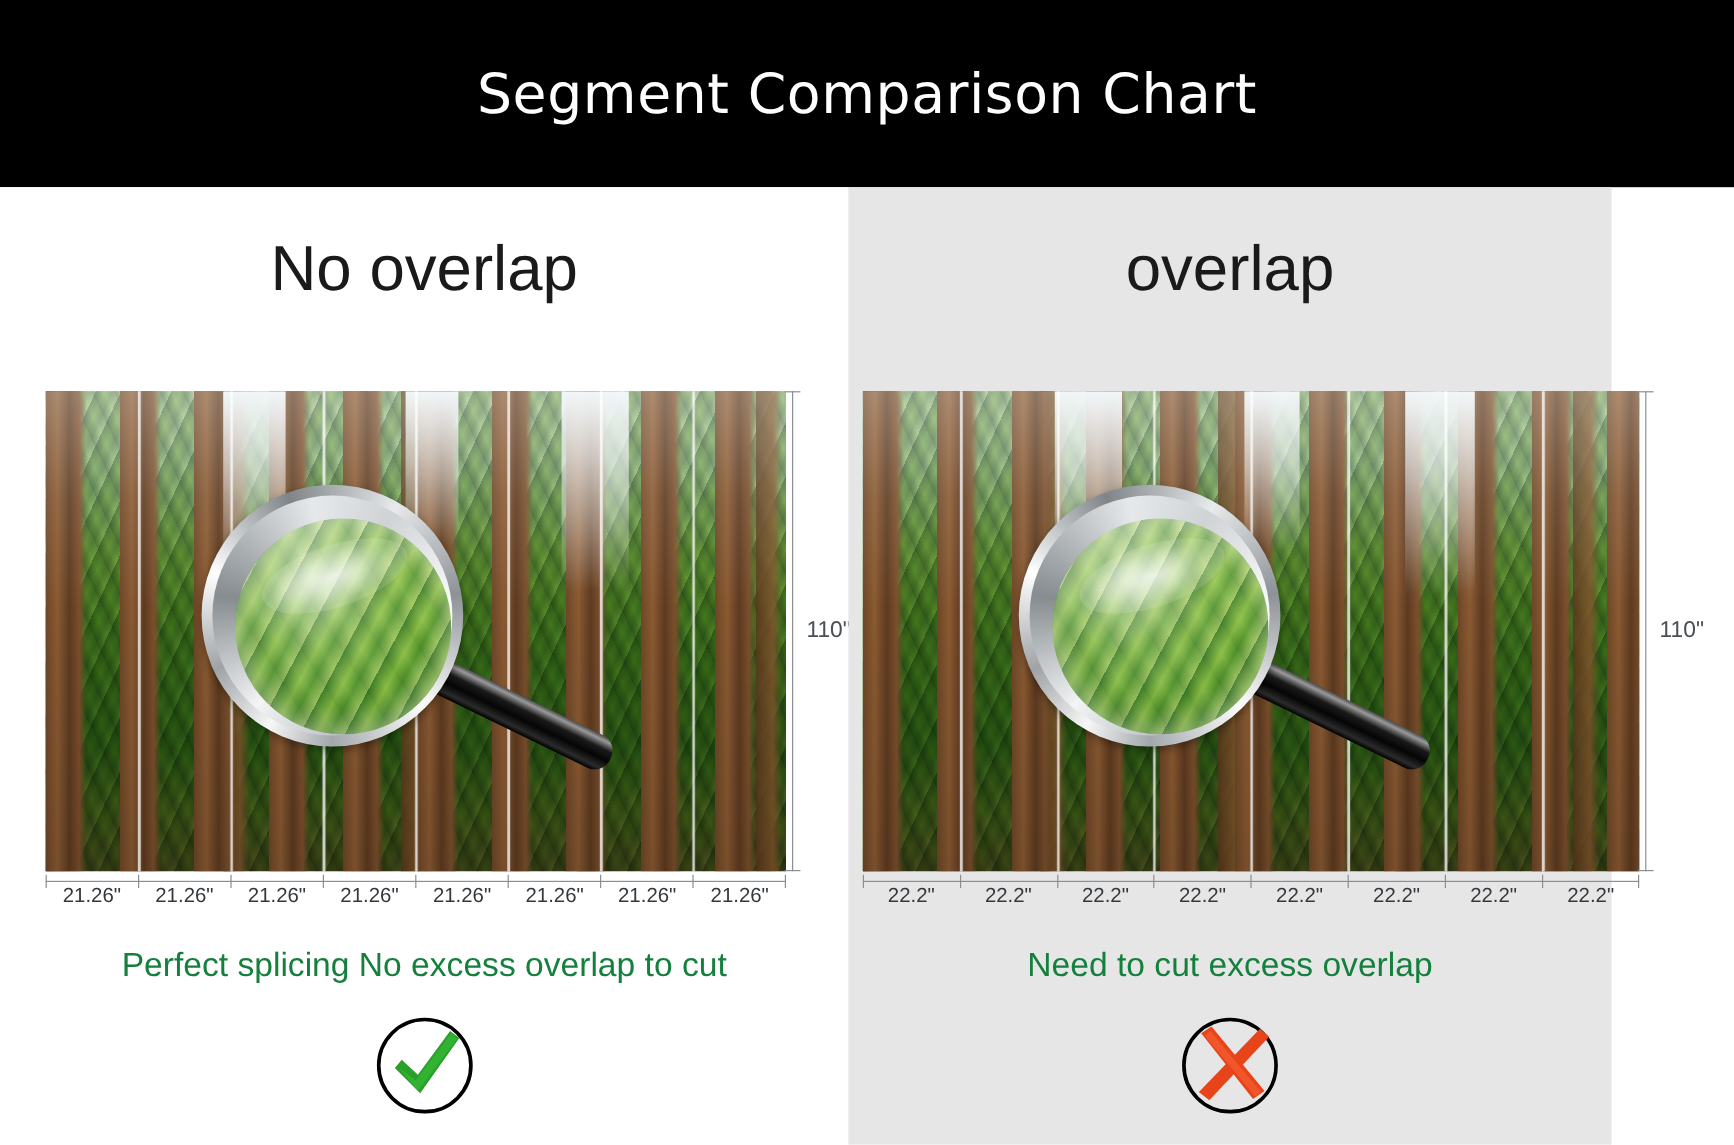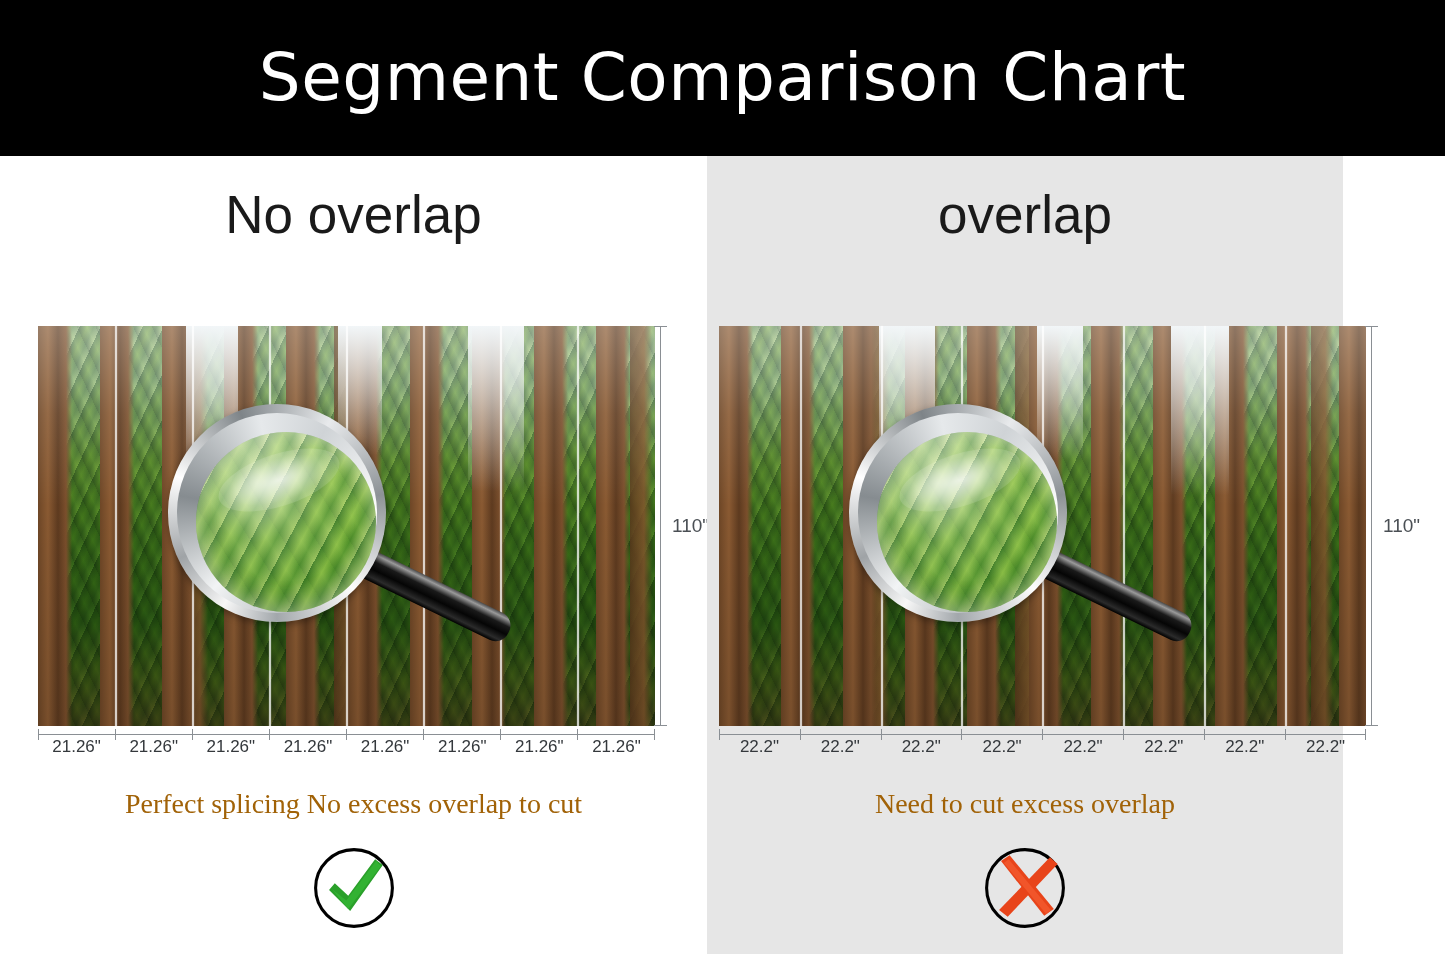--- a/index.html
+++ b/index.html
@@ -21,21 +21,21 @@
     left: 0; top: 0;
     width: 1445px;
     height: 156px;
     background: #000000;
     display: flex;
     align-items: center;
     justify-content: center;
   }
   .header-title {
     color: #ffffff;
-    font-size: 66px;
+    font-size: 46px;
     font-weight: 400;
     letter-spacing: 0.5px;
     line-height: 1;
     font-family: "DejaVu Sans", sans-serif;
   }
 
   
   .panels {
     position: absolute;
     left: 0; top: 156px;
@@ -45,21 +45,21 @@
   }
   .panel {
     position: relative;
     height: 798px;
   }
   .panel.left  { width: 707px; background: #ffffff; }
   .panel.right { width: 636px; background: #e6e6e6; }
 
   .panel-title {
     position: absolute;
-    top: 28px;
+    top: 38px;
     width: 100%;
     text-align: center;
     font-size: 53px;
     color: #1a1a1a;
     font-weight: 400;
     font-family: "Liberation Sans", sans-serif;
   }
   .panel.left  .panel-title { padding-right: 38px; }
   .panel.right .panel-title { padding-right: 20px; }
 
@@ -268,22 +268,22 @@
     font-family: "Liberation Sans", sans-serif;
   }
 
   
   .caption {
     position: absolute;
     top: 632px;
     width: 100%;
     text-align: center;
     font-size: 28px;
-    color: #a16207;
-    font-family: Liberation Serif, serif;
+    color: #15803d;
+    font-family: Liberation Sans, sans-serif;
   }
   .panel.left  .caption { padding-right: 38px; }
   .panel.right .caption { padding-right: 22px; }
 
   .mark-wrap {
     position: absolute;
     top: 684px;
     width: 100%;
     display: flex;
     justify-content: center;

